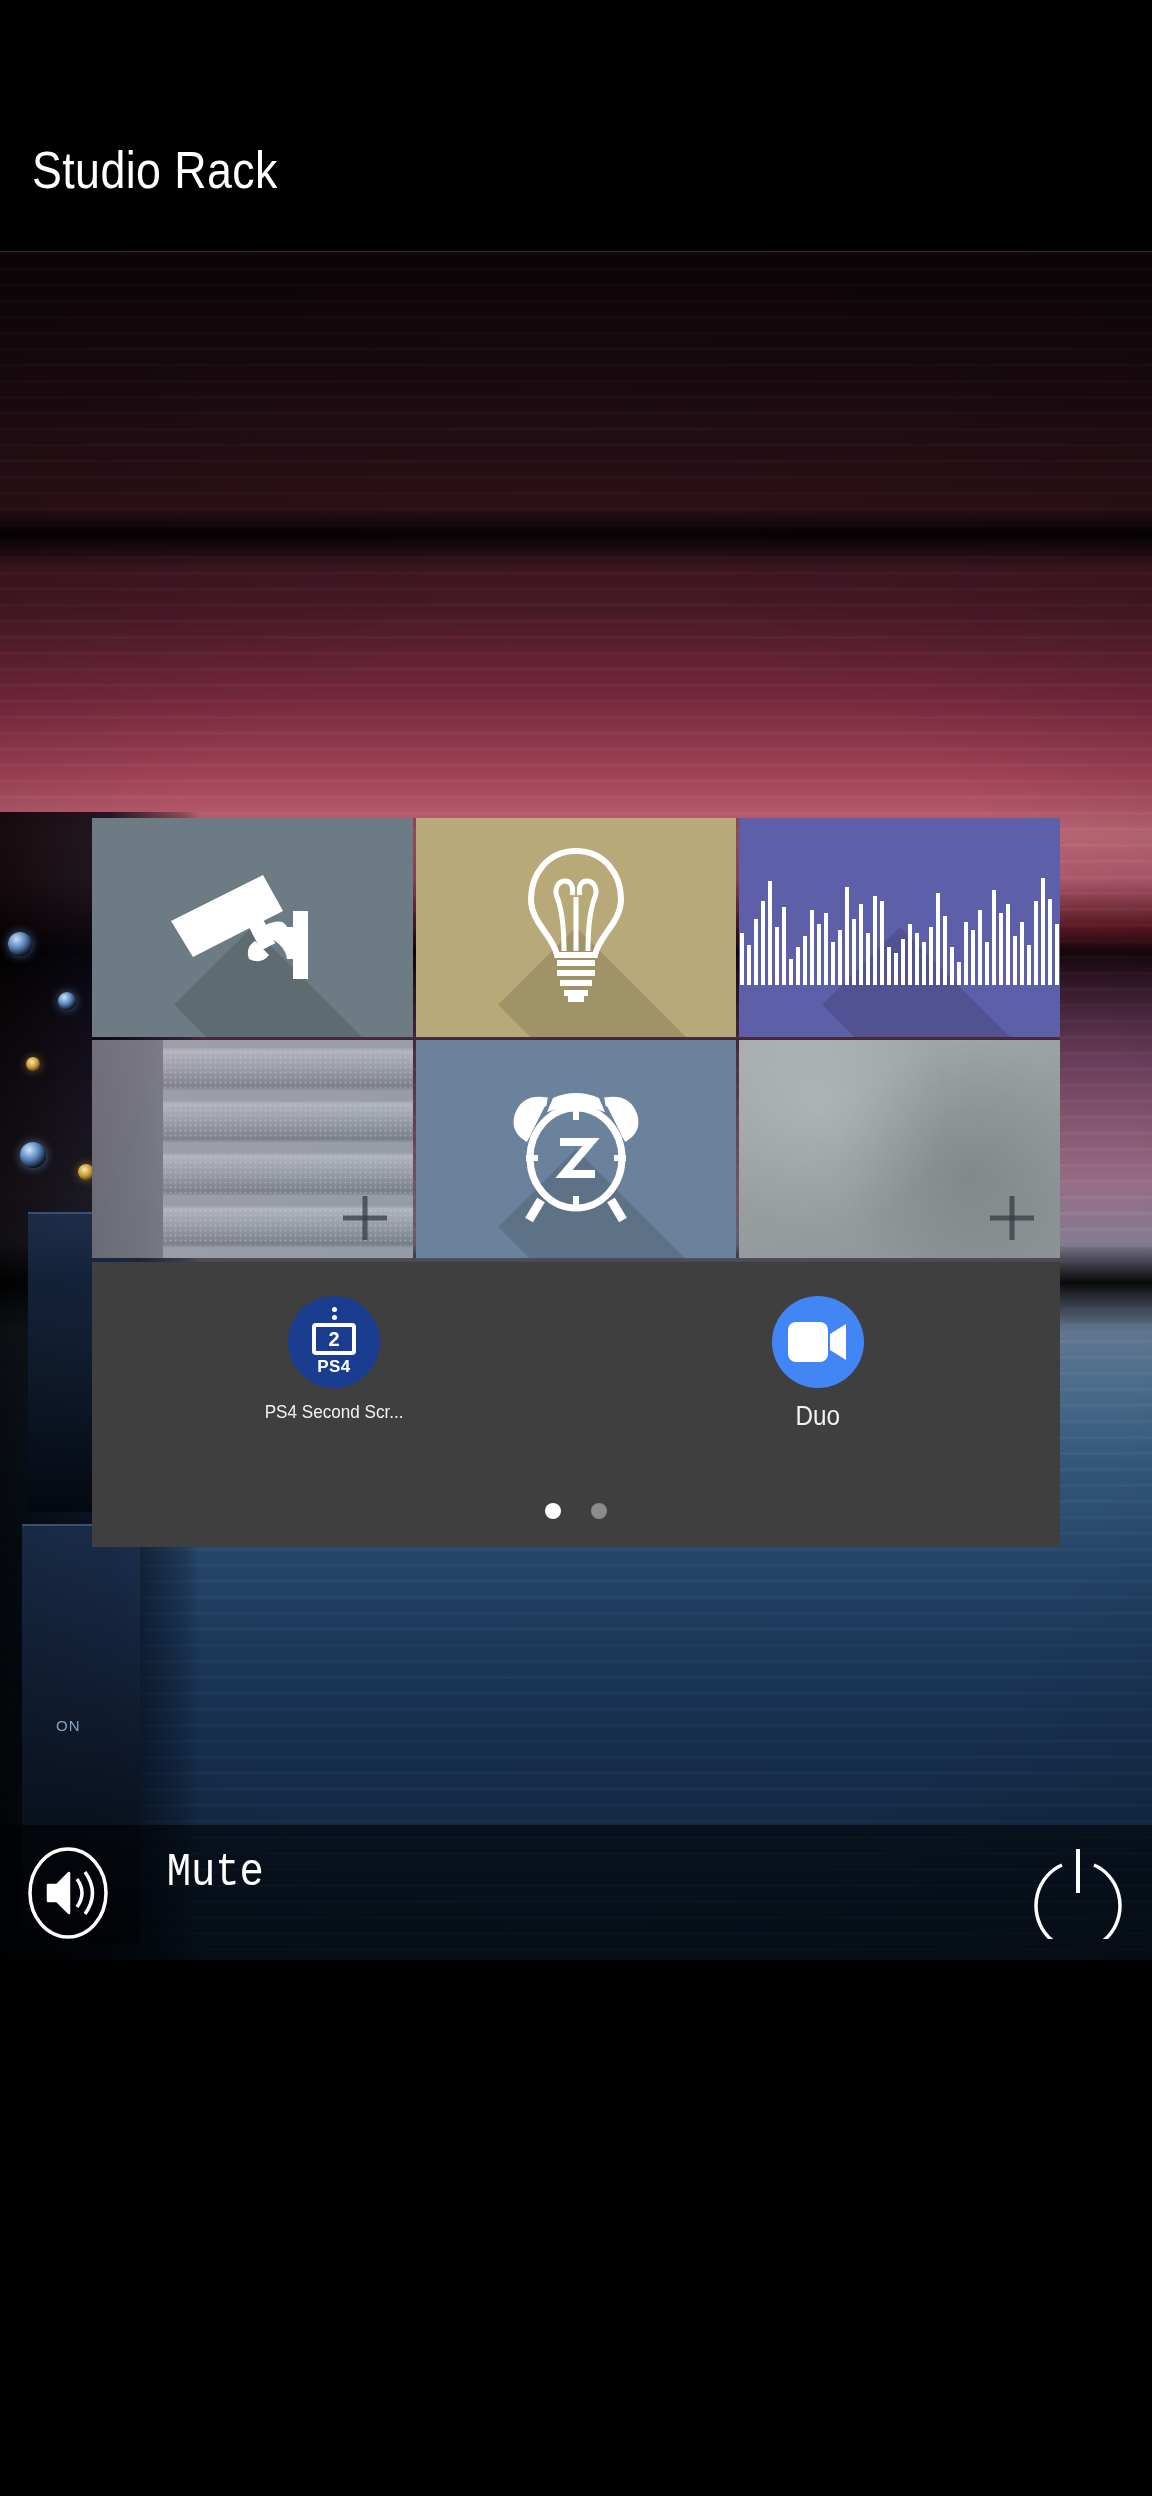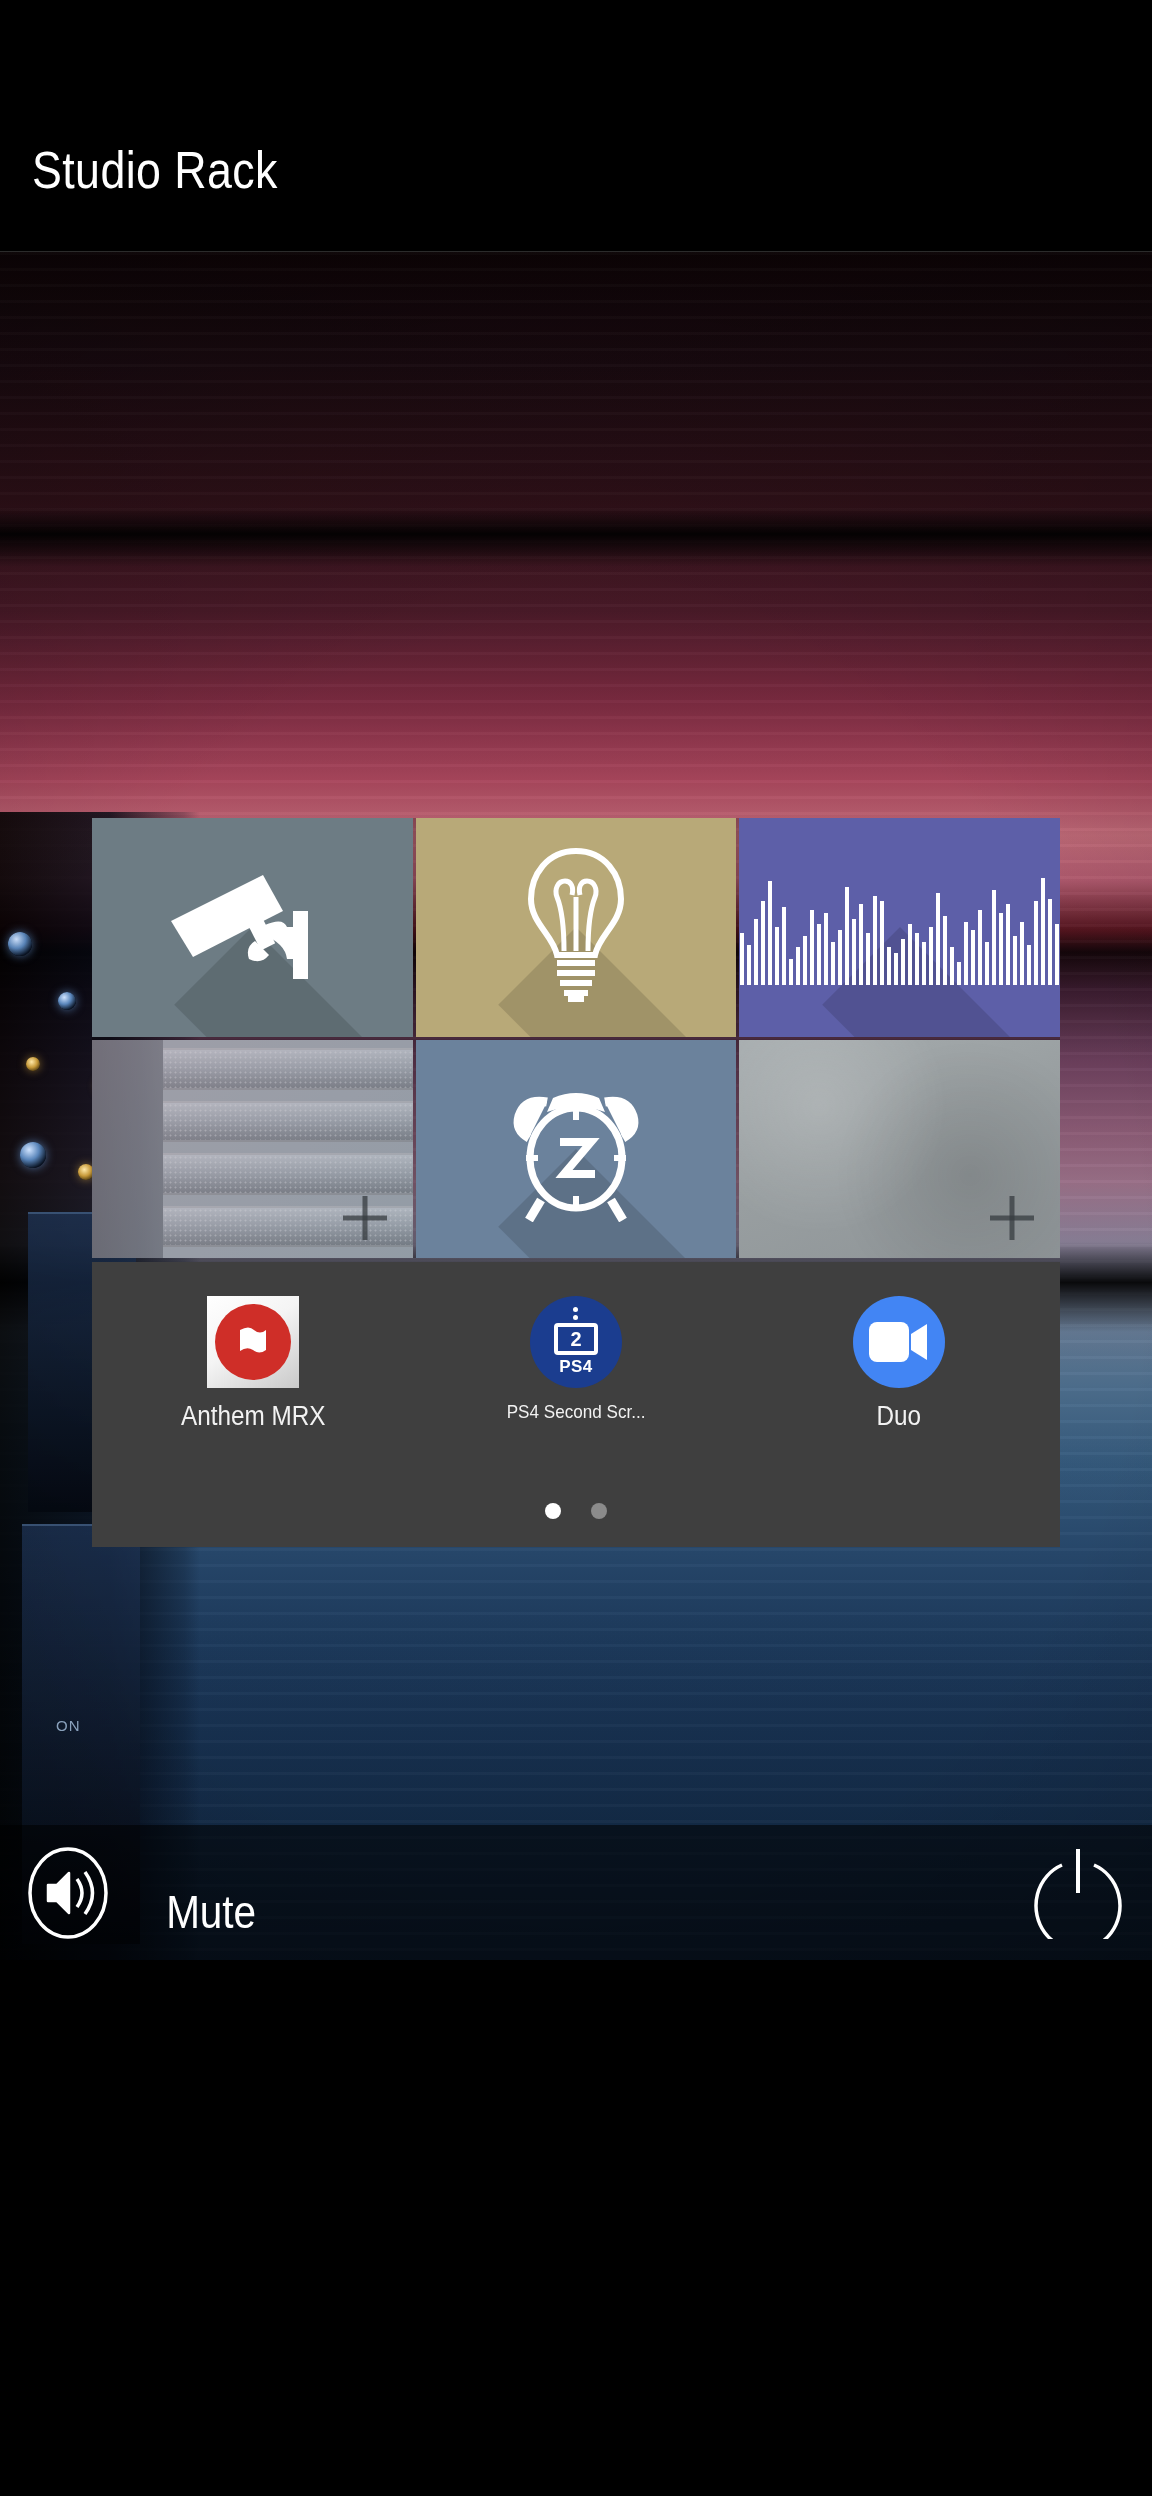--- a/index.html
+++ b/index.html
@@ -295,21 +295,21 @@
     position: absolute; right: 34px; top: 0;
     color: #e8e8e8; font-size: 30px; font-weight: 300;
     transform: scaleX(0.88); transform-origin: right center;
     white-space: nowrap;
   }
   .bottom-bar {
     position: absolute; left: 0; bottom: 0; width: 1152px; height: 135px;
     background: rgba(0,0,0,.55);
     display: flex; align-items: center;
   }
-  .bb-group { display: flex; align-items: flex-end; }
+  .bb-group { display: flex; align-items: flex-start; font-family: Liberation Mono, monospace; }
   .bb-text {
     color: #fff; font-size: 46px; font-weight: 300;
     transform: scaleX(0.88);
     white-space: nowrap;
   }
   .bb-icon { width: 92px; height: 92px; flex: none; }
 </style>
 </head>
 <body>
 
@@ -468,32 +468,20 @@
 
     <div class="tile tile-empty">
       <div class="concrete"></div>
       <div class="plus-mark"></div>
     </div>
   </div>
 
   <div class="apps-panel">
     <div class="apps-row">
 
-      <div class="app-item">
-        <div class="app-icon-box">
-          <div class="ic-anthem">
-            <div class="disc">
-              <svg width="40" height="40" viewBox="0 0 40 40" fill="#fff">
-                <path d="M7,8 q9,-5 14,0 q6,5 12,0 v20 q-7,5 -13,0 q-6,-4 -13,1 z"></path>
-              </svg>
-            </div>
-          </div>
-        </div>
-        <div class="app-label">Anthem MRX</div>
-      </div>
 
       <div class="app-item">
         <div class="app-icon-box">
           <div class="ic-circle ic-ps4">
             <div class="ps4-dots">
                 <i></i>
                 <i></i>
               </div>
             <div class="ps4-screen">2</div>
             <div class="ps4-word">PS4</div>

